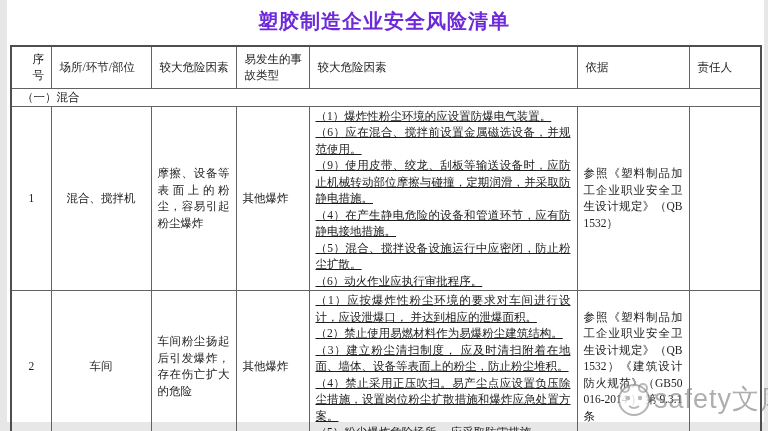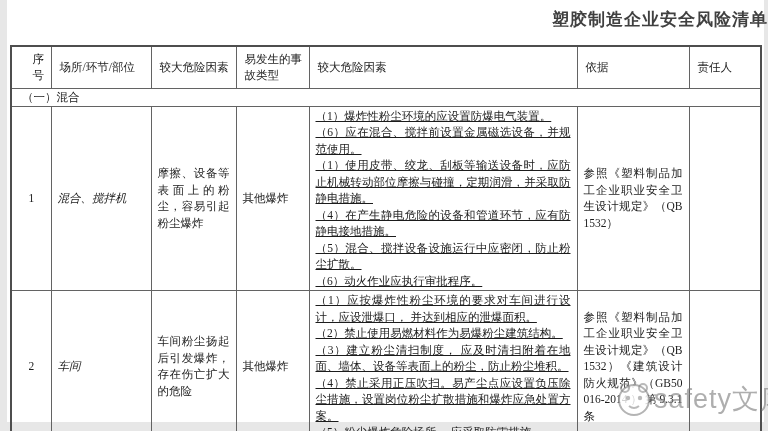--- a/index.html
+++ b/index.html
@@ -10,25 +10,25 @@
     color:#1c1c1c;
     position:relative;
     overflow:hidden;
   }
   .sheet{
     position:absolute;left:7px;top:0;width:757px;height:422px;
     background:#ffffff;
   }
   .doc-title{
     position:absolute;left:0;top:8px;width:100%;
-    text-align:right;
+    text-align:center;
     font-family:"Liberation Sans","DejaVu Sans",sans-serif;
     font-weight:bold;
-    font-size:17px;
-    color:#404040;
+    font-size:20px;
+    color:#6d28d9;
     letter-spacing:1px;
   }
   table.risk{
     position:absolute;left:10px;top:45px;
     width:752px;
     border-collapse:collapse;
     table-layout:fixed;
     font-size:11.5px;
     line-height:16.5px;
   }
@@ -41,21 +41,21 @@
   }
   table.risk{border:2px solid #4e4e4e;}
   tr.hdr{height:42px;}
   tr.hdr td{text-align:left;padding-left:8px;}
   tr.hdr td.c-no{text-align:center;padding-left:20px;}
   tr.section{height:18px;}
   tr.section td{text-align:left;padding-left:10px;line-height:14px;}
   tr.row-1{height:180px;}
   tr.row-2{height:134px;}
   td.c-no{text-align:center;}
-  td.c-place{text-align:left;font-style:italic;}
+  td.c-place{text-align:center;}
   td.c-hazard{text-align:justify;text-align-last:left;}
   td.c-accident{text-align:left;}
   td.c-measures{text-align:justify;text-align-last:left;padding:3px 6px;}
   td.c-basis{text-align:justify;text-align-last:left;}
   .measure-line{margin:0;text-decoration:underline;}
   .watermark{
     position:absolute;left:616px;top:381px;
     display:flex;align-items:center;
     z-index:5;
   }
@@ -104,21 +104,21 @@
     </tr>
 
     <tr class="row-1">
       <td class="c-no">1</td>
       <td class="c-place">混合、搅拌机</td>
       <td class="c-hazard">摩擦、设备等表面上的粉尘，容易引起粉尘爆炸</td>
       <td class="c-accident">其他爆炸</td>
       <td class="c-measures">
         <div class="measure-line">（1）爆炸性粉尘环境的应设置防爆电气装置。</div>
         <div class="measure-line">（6）应在混合、搅拌前设置金属磁选设备，并规范使用。</div>
-        <div class="measure-line">（1）使用皮带、绞龙、刮板等输送设备时，应防止机械转动部位摩擦与碰撞，定期润滑，并采取防静电措施。</div>
+        <div class="measure-line">（9）使用皮带、绞龙、刮板等输送设备时，应防止机械转动部位摩擦与碰撞，定期润滑，并采取防静电措施。</div>
         <div class="measure-line">（4）在产生静电危险的设备和管道环节，应有防静电接地措施。</div>
         <div class="measure-line">（5）混合、搅拌设备设施运行中应密闭，防止粉尘扩散。</div>
         <div class="measure-line">（6）动火作业应执行审批程序。</div>
       </td>
       <td class="c-basis">参照《塑料制品加工企业职业安全卫生设计规定》（QB1532）</td>
       <td class="c-resp"></td>
     </tr>
 
     <tr class="row-2">
       <td class="c-no">2</td>

